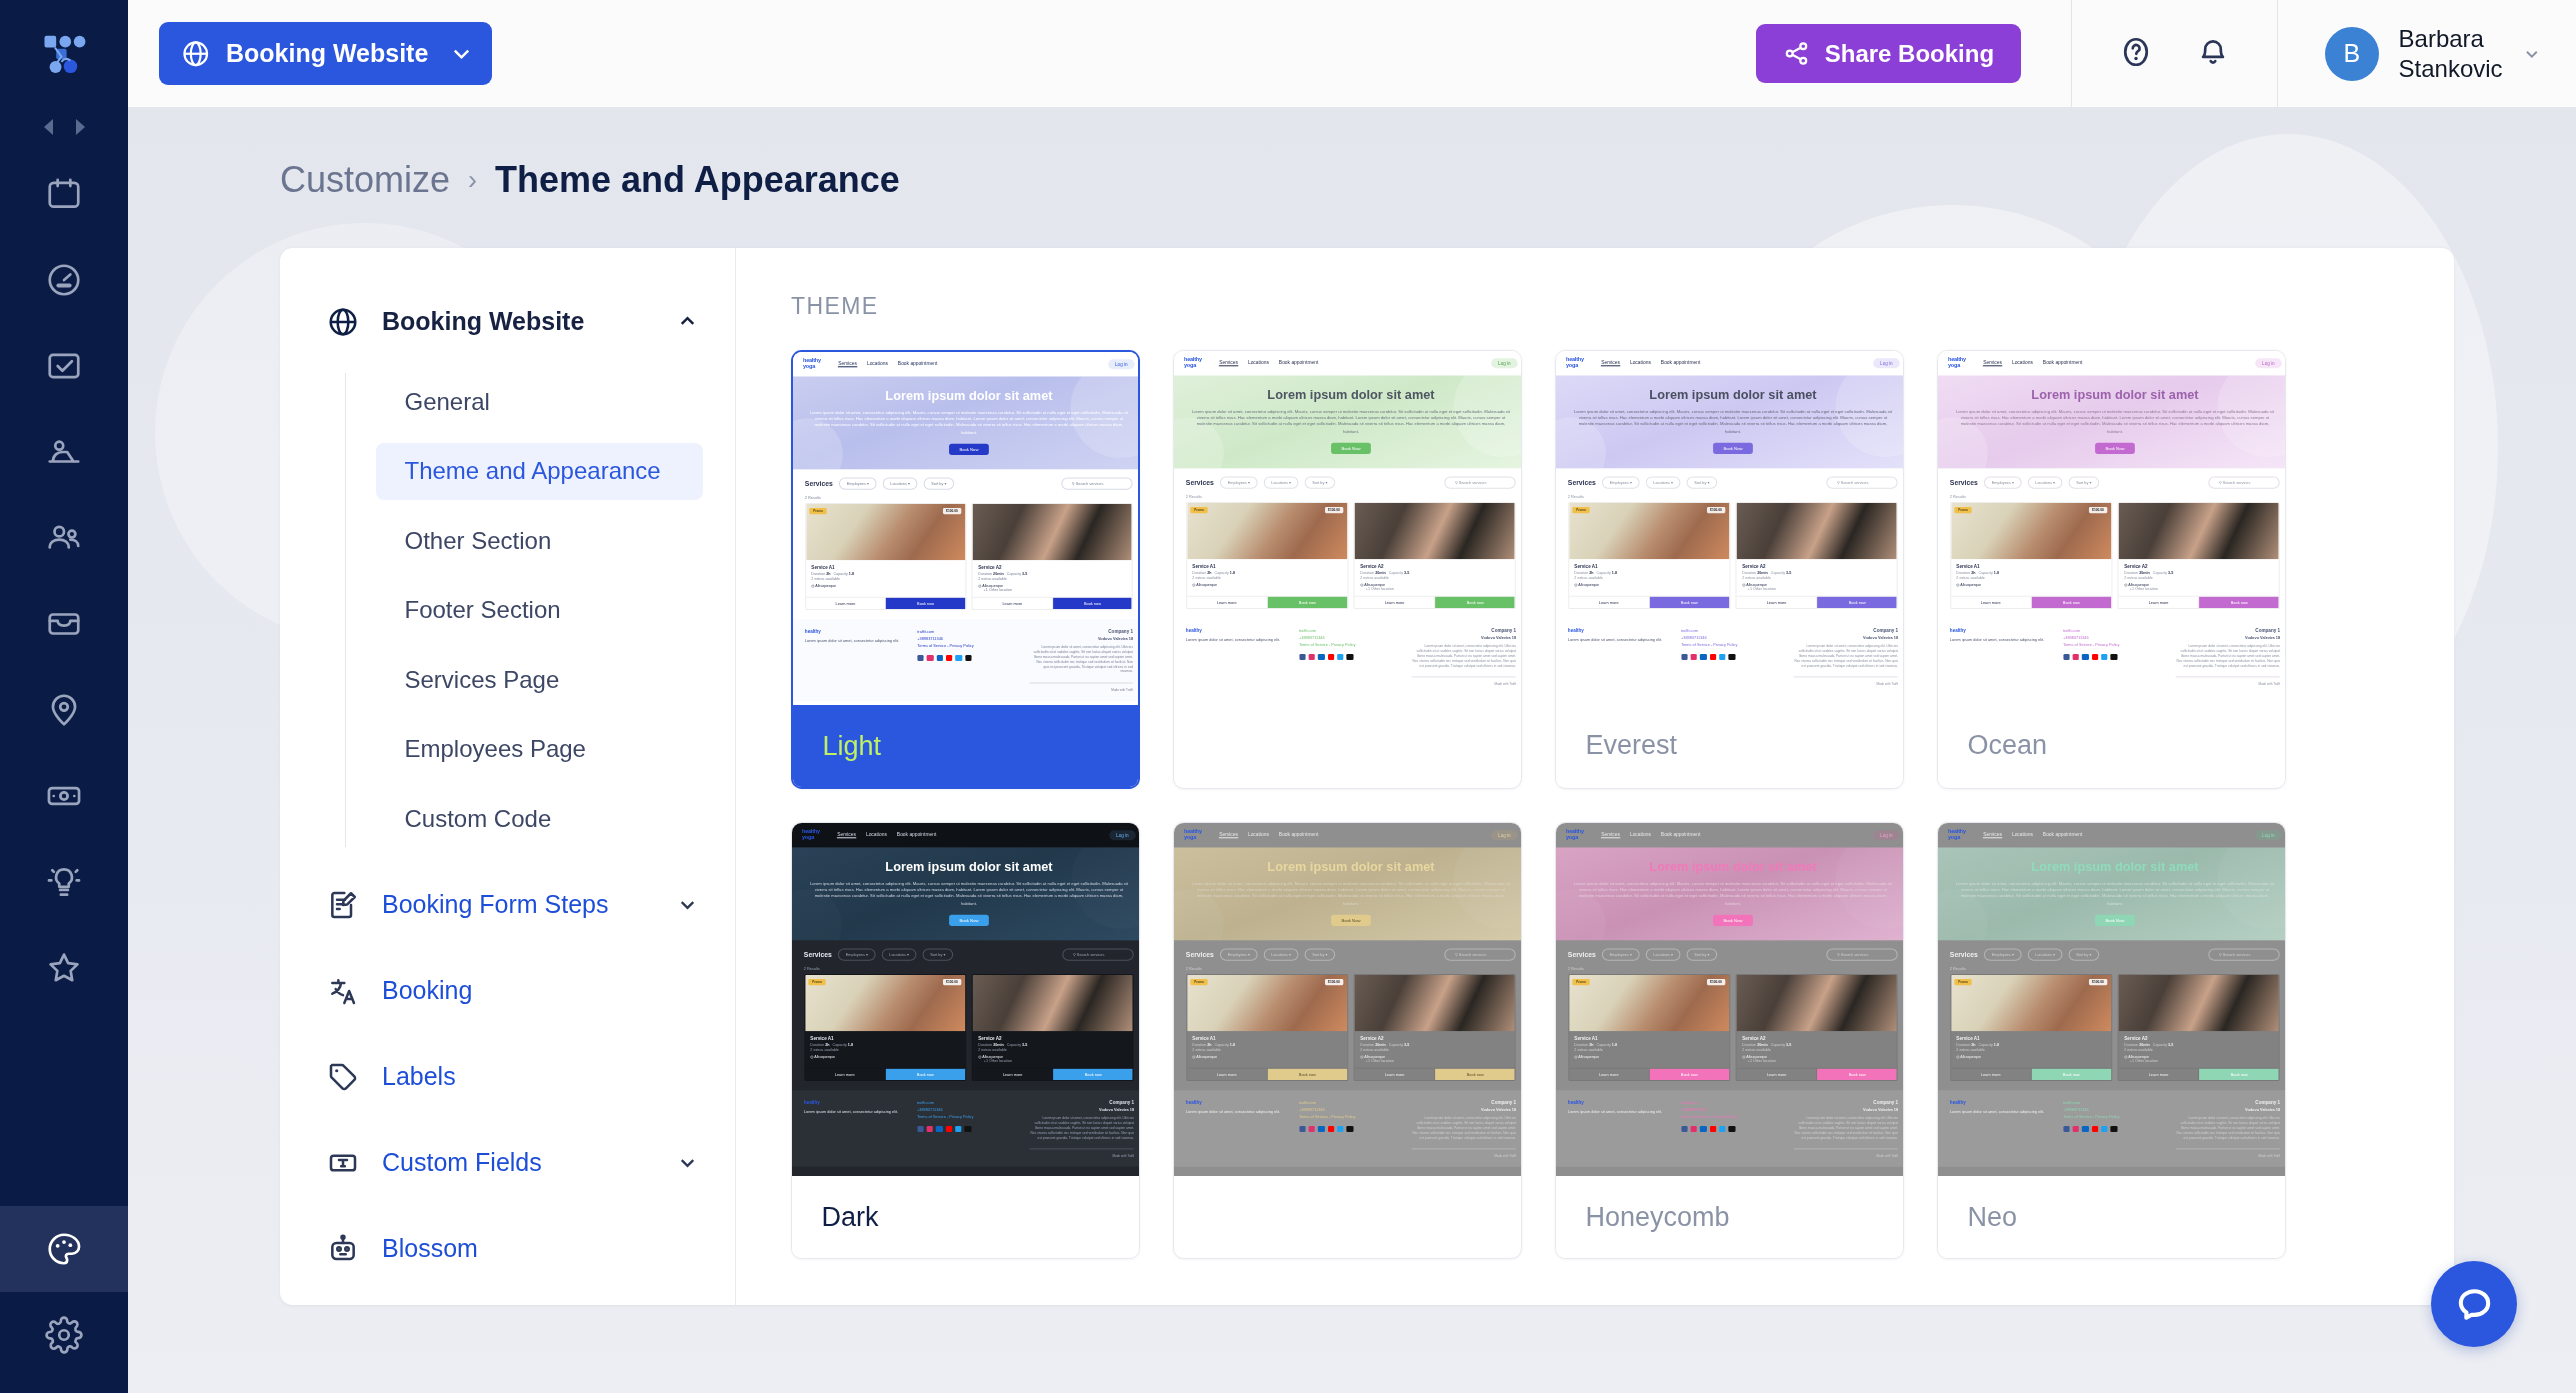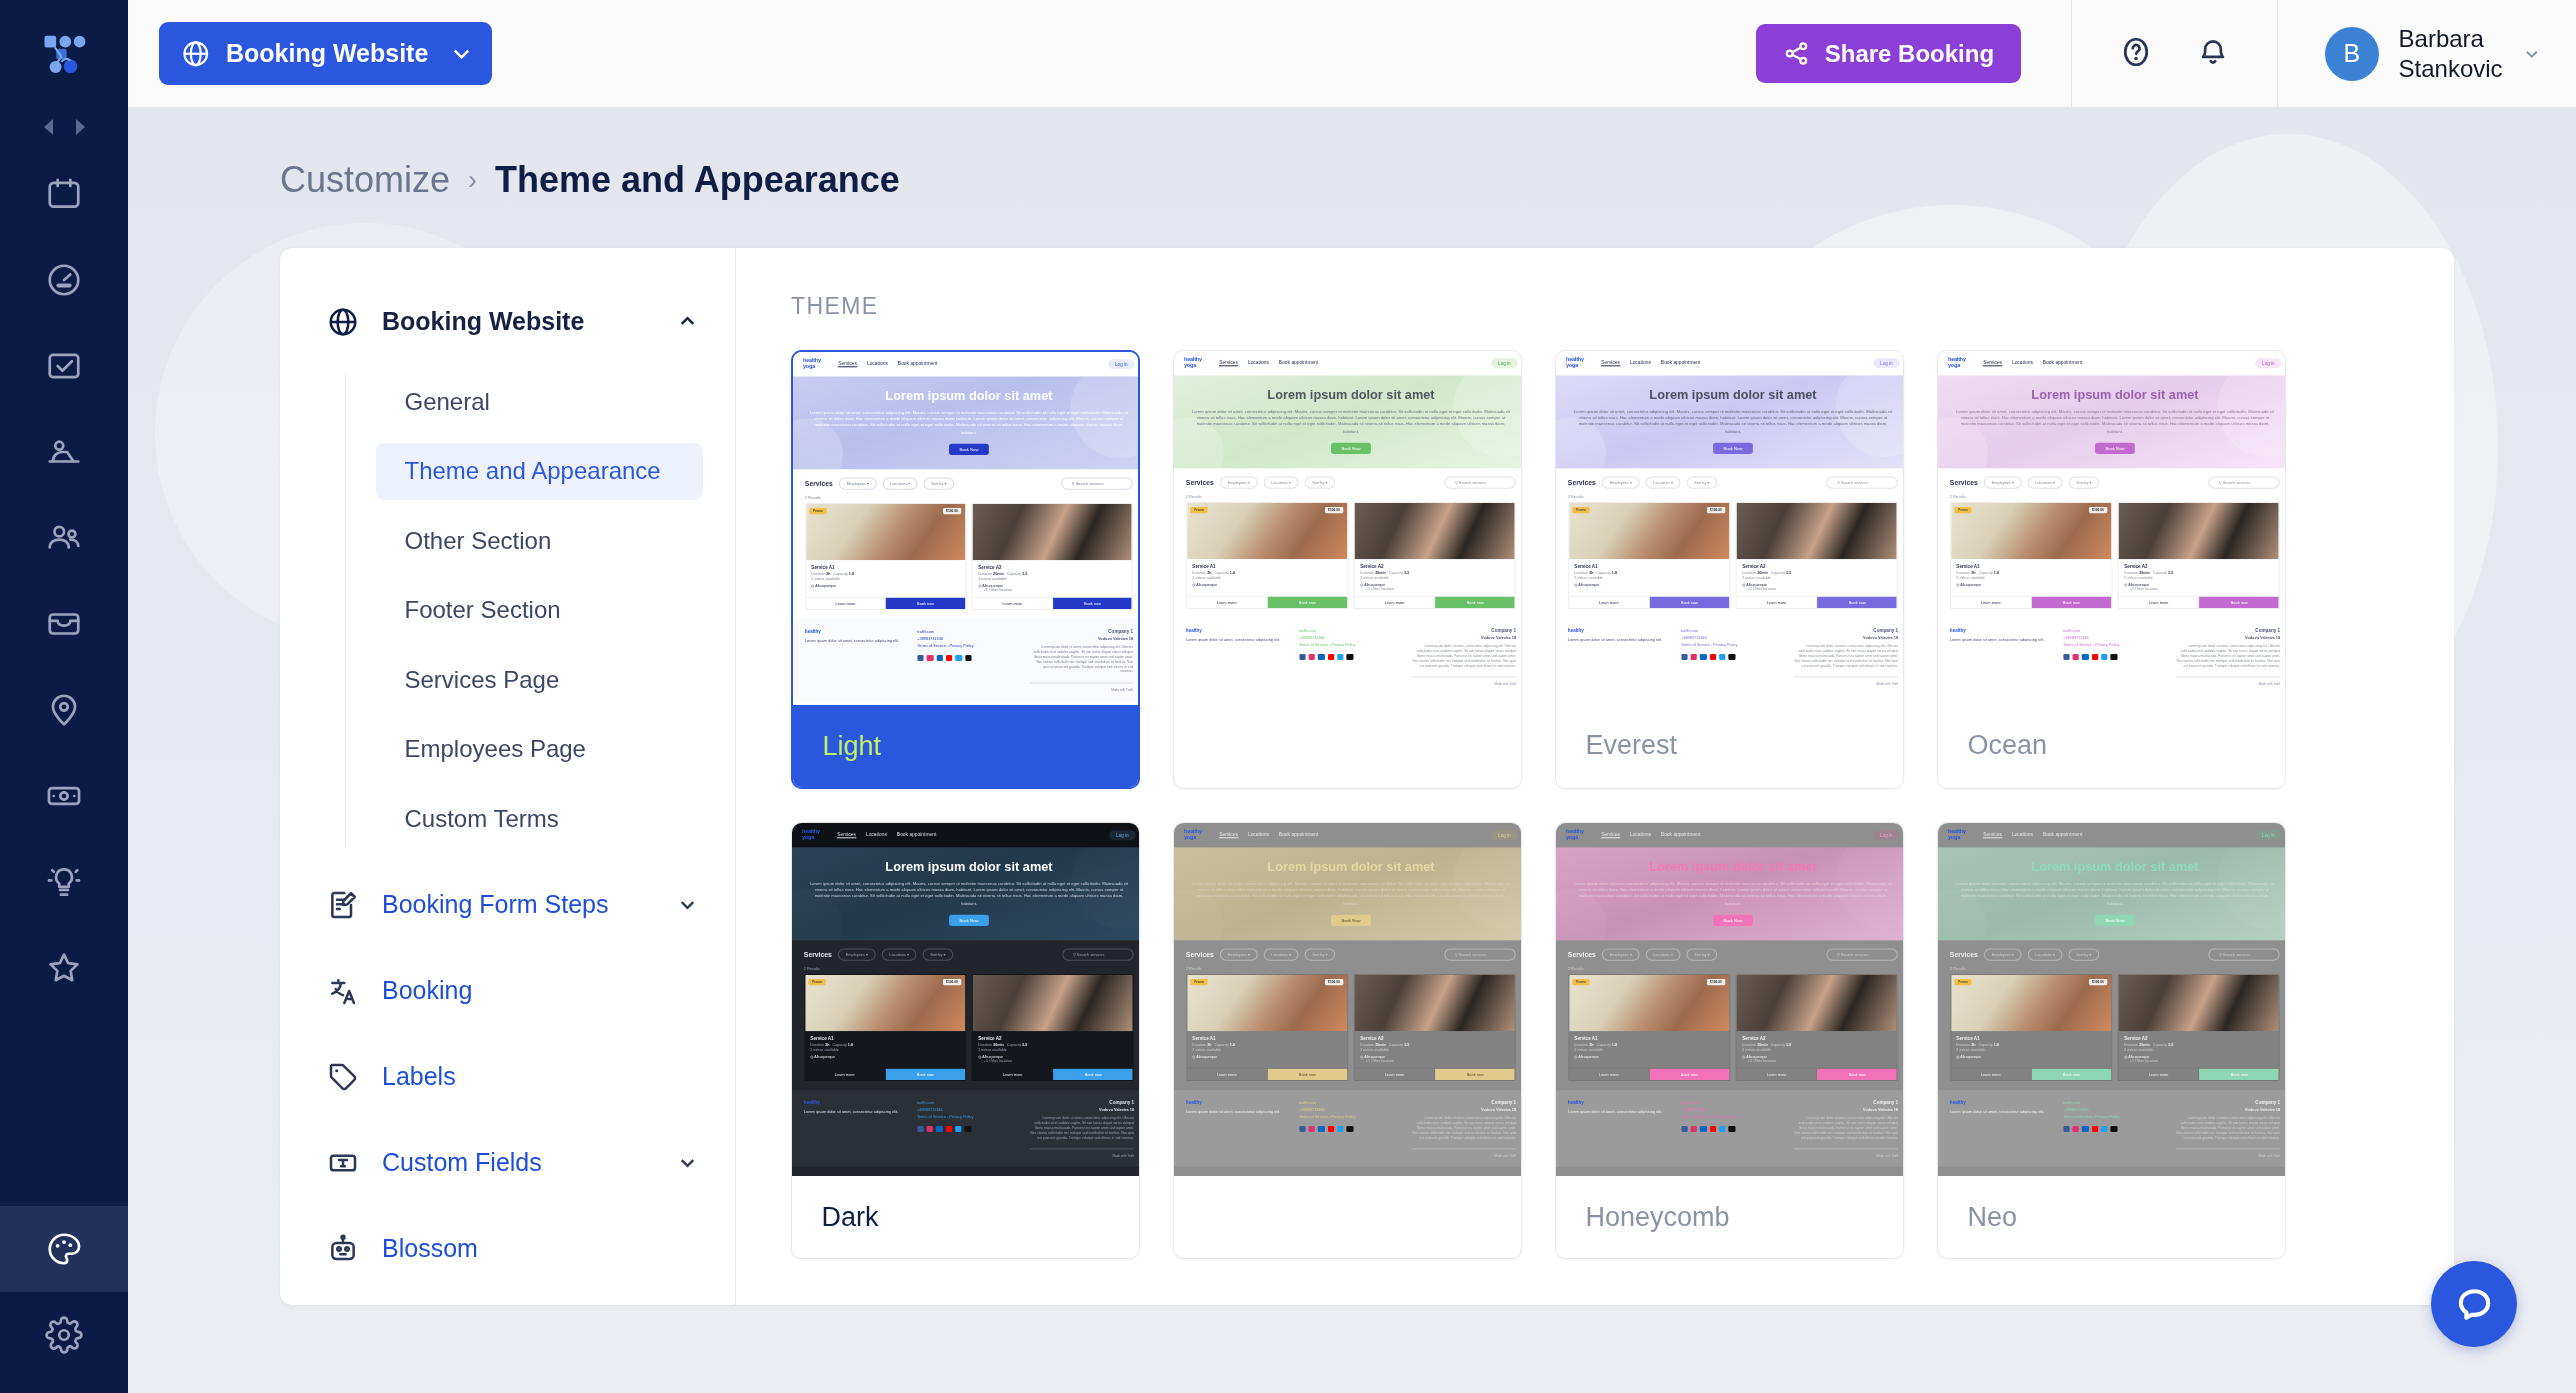--- a/index.html
+++ b/index.html
@@ -387,21 +387,21 @@
               </svg>
           </div>
 
           <div class="subnav">
             <div class="subitem">General</div>
             <div class="subitem active">Theme and Appearance</div>
             <div class="subitem">Other Section</div>
             <div class="subitem">Footer Section</div>
             <div class="subitem">Services Page</div>
             <div class="subitem">Employees Page</div>
-            <div class="subitem">Custom Terms</div>
+            <div class="subitem">Custom Code</div>
           </div>
 
           <div class="pnav-row">
             <svg class="ic" viewBox="0 0 24 24">
                 <path d="M13 3H5.5A1.5 1.5 0 004 4.5v15A1.5 1.5 0 005.5 21h11a1.5 1.5 0 001.5-1.5V12"></path>
                 <path d="M7.5 8h6M7.5 11.5h4M7.5 15h2"></path>
                 <path d="M18 3.2l2.8 2.8-5.6 5.6-3.2.4.4-3.2z"></path>
               </svg>
             <span class="t">Booking Form Steps</span>
             <svg class="cv" viewBox="0 0 24 24">

